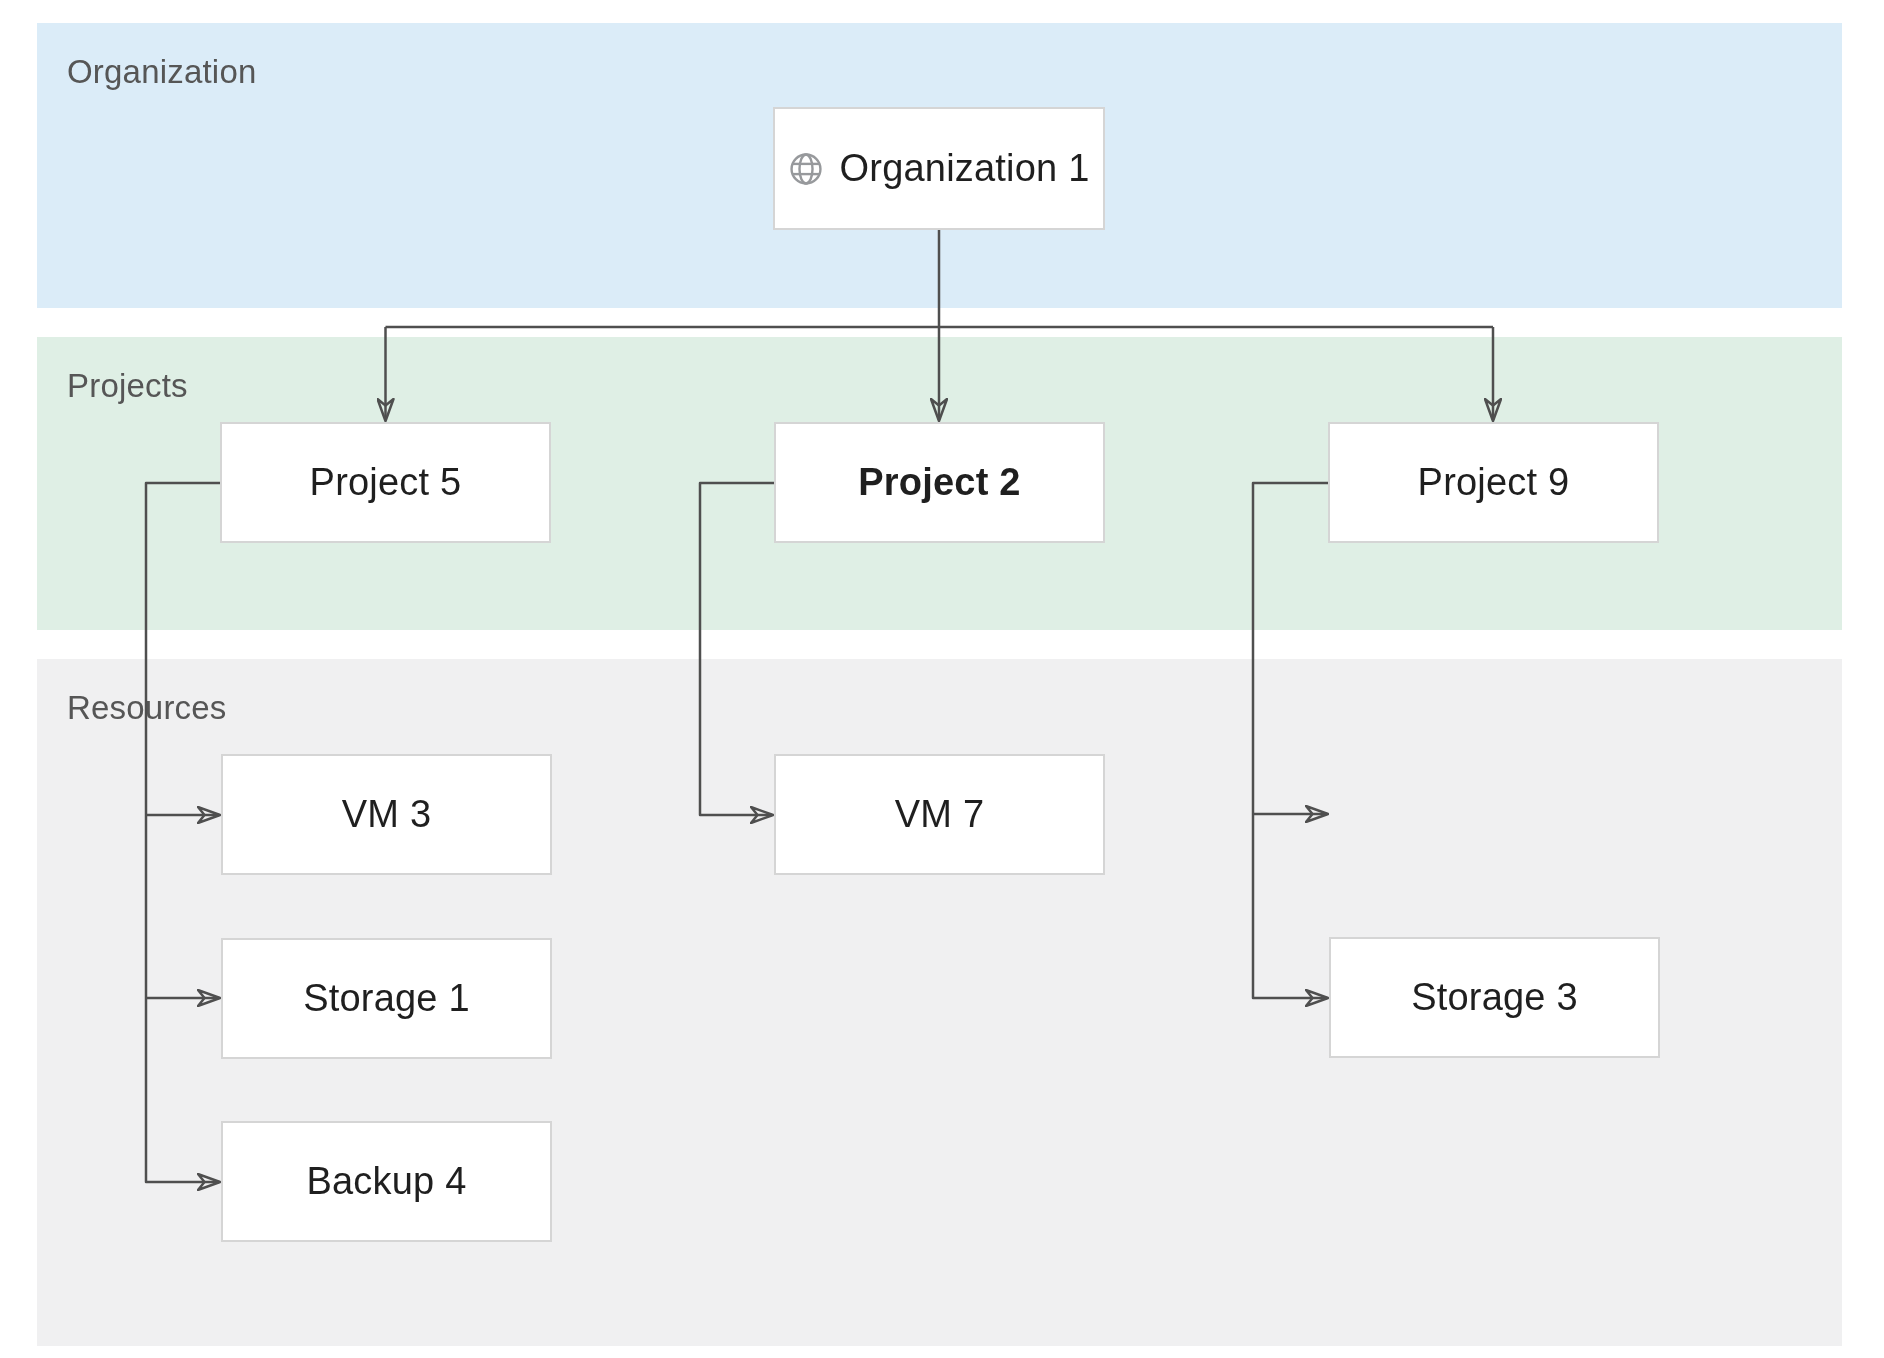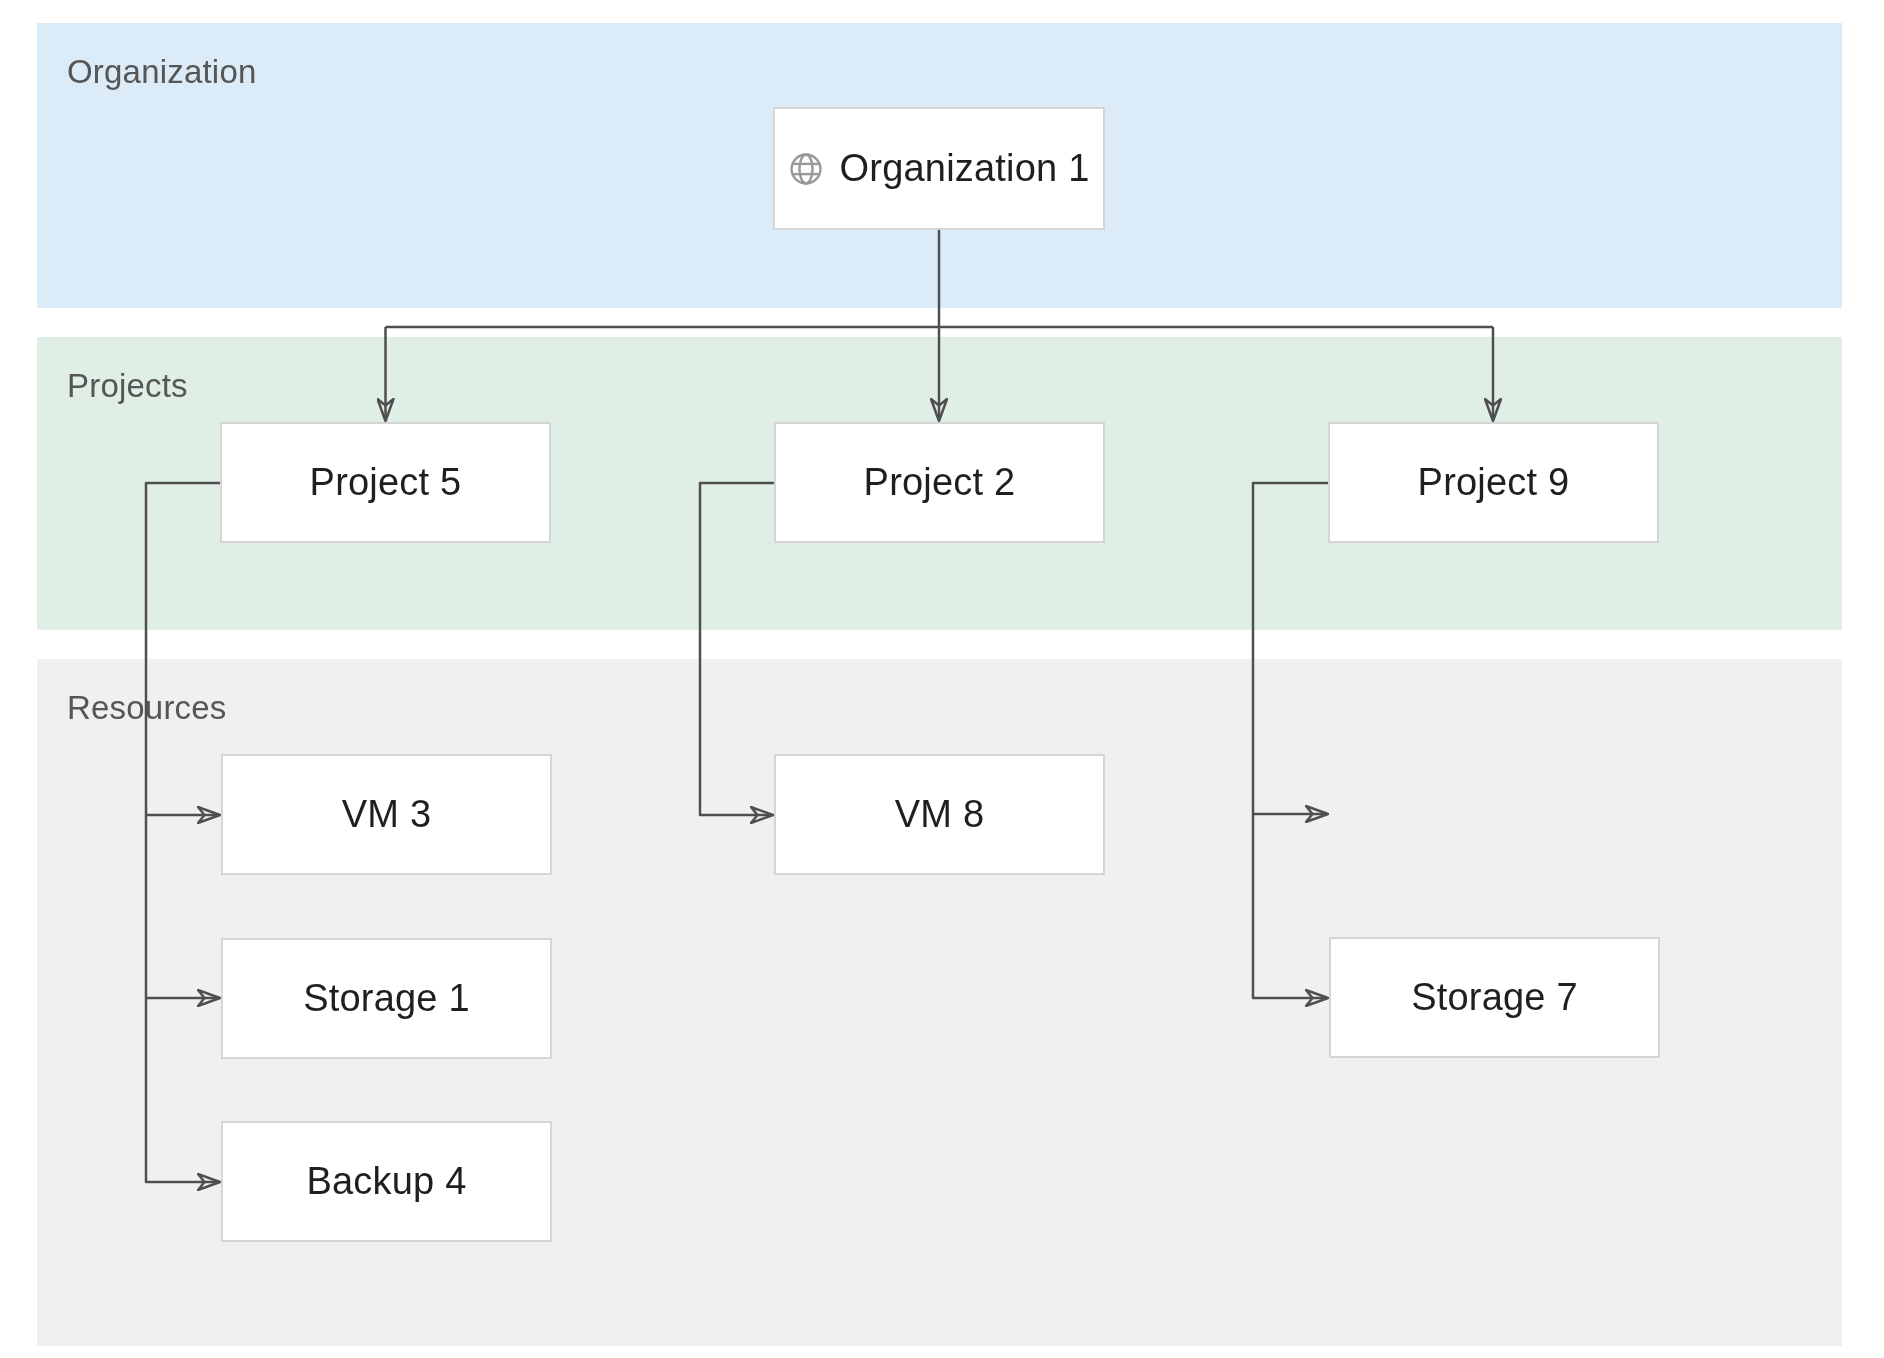--- a/index.html
+++ b/index.html
@@ -113,42 +113,42 @@
         <line x1="2.6" y1="15.6" x2="21.4" y2="15.6"></line>
       </g>
     </svg>
     <span class="node-label">Organization 1</span>
   </div>
 
   <div class="node" style="left:220px; top:422px;">
     <span class="node-label">Project 5</span>
   </div>
 
-  <div class="node" style="left:774px; top:422px;">
+  <div class="node" style="left:774px; top:422px;font-weight:bold;">
     <span class="node-label">Project 2</span>
   </div>
 
   <div class="node" style="left:1328px; top:422px;">
     <span class="node-label">Project 9</span>
   </div>
 
   <div class="node" style="left:221px; top:754px;">
     <span class="node-label">VM 3</span>
   </div>
 
   <div class="node" style="left:221px; top:938px;">
     <span class="node-label">Storage 1</span>
   </div>
 
   <div class="node" style="left:221px; top:1121px;">
     <span class="node-label">Backup 4</span>
   </div>
 
   <div class="node" style="left:774px; top:754px;">
-    <span class="node-label">VM 8</span>
+    <span class="node-label">VM 7</span>
   </div>
 
 
   <div class="node" style="left:1329px; top:937px;">
-    <span class="node-label">Storage 7</span>
+    <span class="node-label">Storage 3</span>
   </div>
 
 </div>
 
 </body></html>

